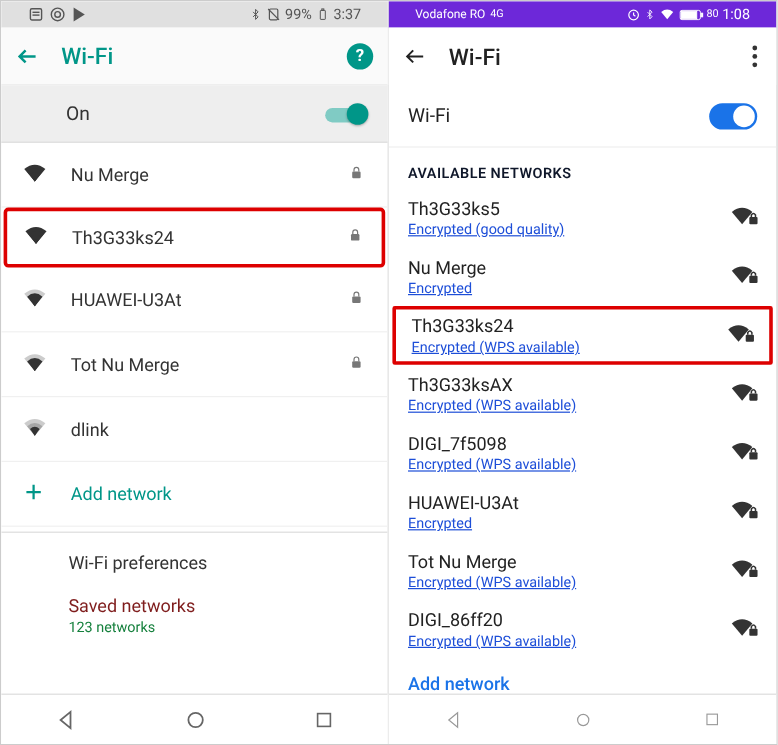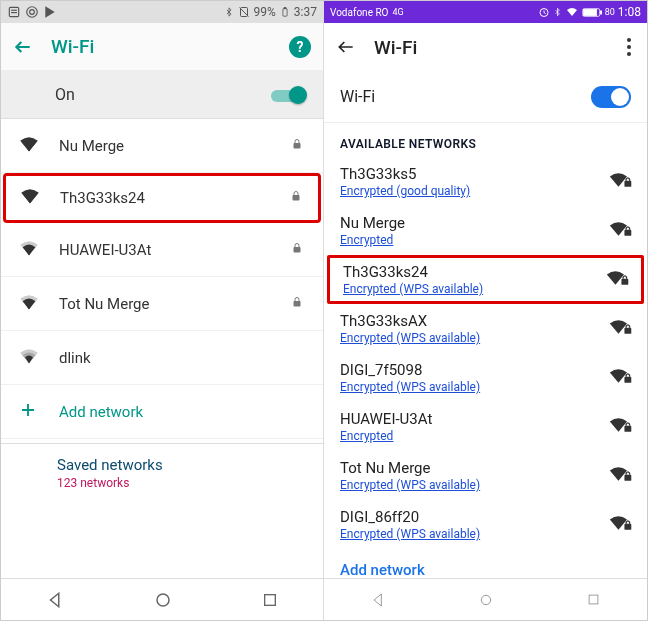--- a/index.html
+++ b/index.html
@@ -13,21 +13,21 @@
     position: relative;
   }
   .phone { flex: 1 1 50%; display: flex; flex-direction: column; position: relative; background: #fff; }
   .phone.left { border-right: 1px solid #ddd; }
 
   
   .status-bar {
     height: 22px;
     display: flex;
     align-items: center;
-    padding: 0 6px;
+    padding: 0 22px;
     font-size: 12px;
     gap: 4px;
   }
   .sb-left { background: #e0e0e0; color: #555; }
   .sb-right { background: #6d28d9; color: #fff; justify-content: space-between; }
   .sb-spacer { flex: 1; }
   .sb-icons { display: flex; gap: 3px; align-items: center; justify-content: flex-end; }
   .sb-icons svg { display: block; }
 
   
@@ -76,22 +76,22 @@
     padding: 0 18px; font-size: 15px; color: #333; border-bottom: 1px solid #f0f0f0;
   }
   .net8 .wifi-icon { width: 20px; flex-shrink: 0; }
   .net8 .label { flex: 1; }
   .net8 .lock { color: #777; width: 14px; }
   .net8.add { color: #009688; }
   .net8.hl { border: 3px solid #d00; border-radius: 4px; height: 50px; margin: 0 2px; padding: 0 14px;}
 
   .divider8 { height: 1px; background: #ddd; margin-top: 4px; }
   .pref8 { padding: 16px 18px 6px 56px; font-size: 15px; color: #333; }
-  .saved8 { padding: 12px 18px 2px 56px; font-size: 15px; color: #0c4a6e; }
-  .saved8-sub { padding: 0 18px 10px 56px; font-size: 12px; color: #be185d; }
+  .saved8 { padding: 12px 18px 2px 56px; font-size: 15px; color: #7f1d1d; }
+  .saved8-sub { padding: 0 18px 10px 56px; font-size: 12px; color: #15803d; }
 
   .net9 {
     display: flex; align-items: center; gap: 24px;
     padding: 8px 16px; font-size: 15px; color: #222;
   }
   .net9 .text { flex: 1; }
   .net9 .sub { font-size: 12px; color: #1d4ed8; margin-top: 1px; text-decoration: underline; }
   .net9 .sig { width: 22px; flex-shrink: 0; color: #333; }
   .net9.hl { border: 3px solid #d00; border-radius: 2px; padding: 5px 13px; margin: 0 3px;}
   .add9 { padding: 12px 16px; font-size: 15px; color: #1a73e8; font-weight: 500; }
@@ -222,20 +222,21 @@
     <span class="label">dlink</span>
 
   </div>
       <div class="net8 add">
   <span class="wifi-icon"><svg width="18" height="18" viewBox="0 0 24 24" fill="none" stroke="#009688" stroke-width="2.5">
             <path d="M12 4 V20 M4 12 H20"></path>
           </svg></span>
   <span class="label">Add network</span>
       </div>
       <div class="divider8"></div>
+      <div class="pref8">Wi-Fi preferences</div>
       <div class="saved8">Saved networks</div>
       <div class="saved8-sub">123 networks</div>
     </div>
 
   <div class="nav-bar nav-left">
     <svg width="18" height="18" viewBox="0 0 24 24" fill="none" stroke="#666" stroke-width="2">
         <path d="M17 3 L6 12 L17 21 Z" fill="none"></path>
       </svg>
     <svg width="18" height="18" viewBox="0 0 24 24" fill="none" stroke="#666" stroke-width="2">
         <circle cx="12" cy="12" r="8"></circle>

